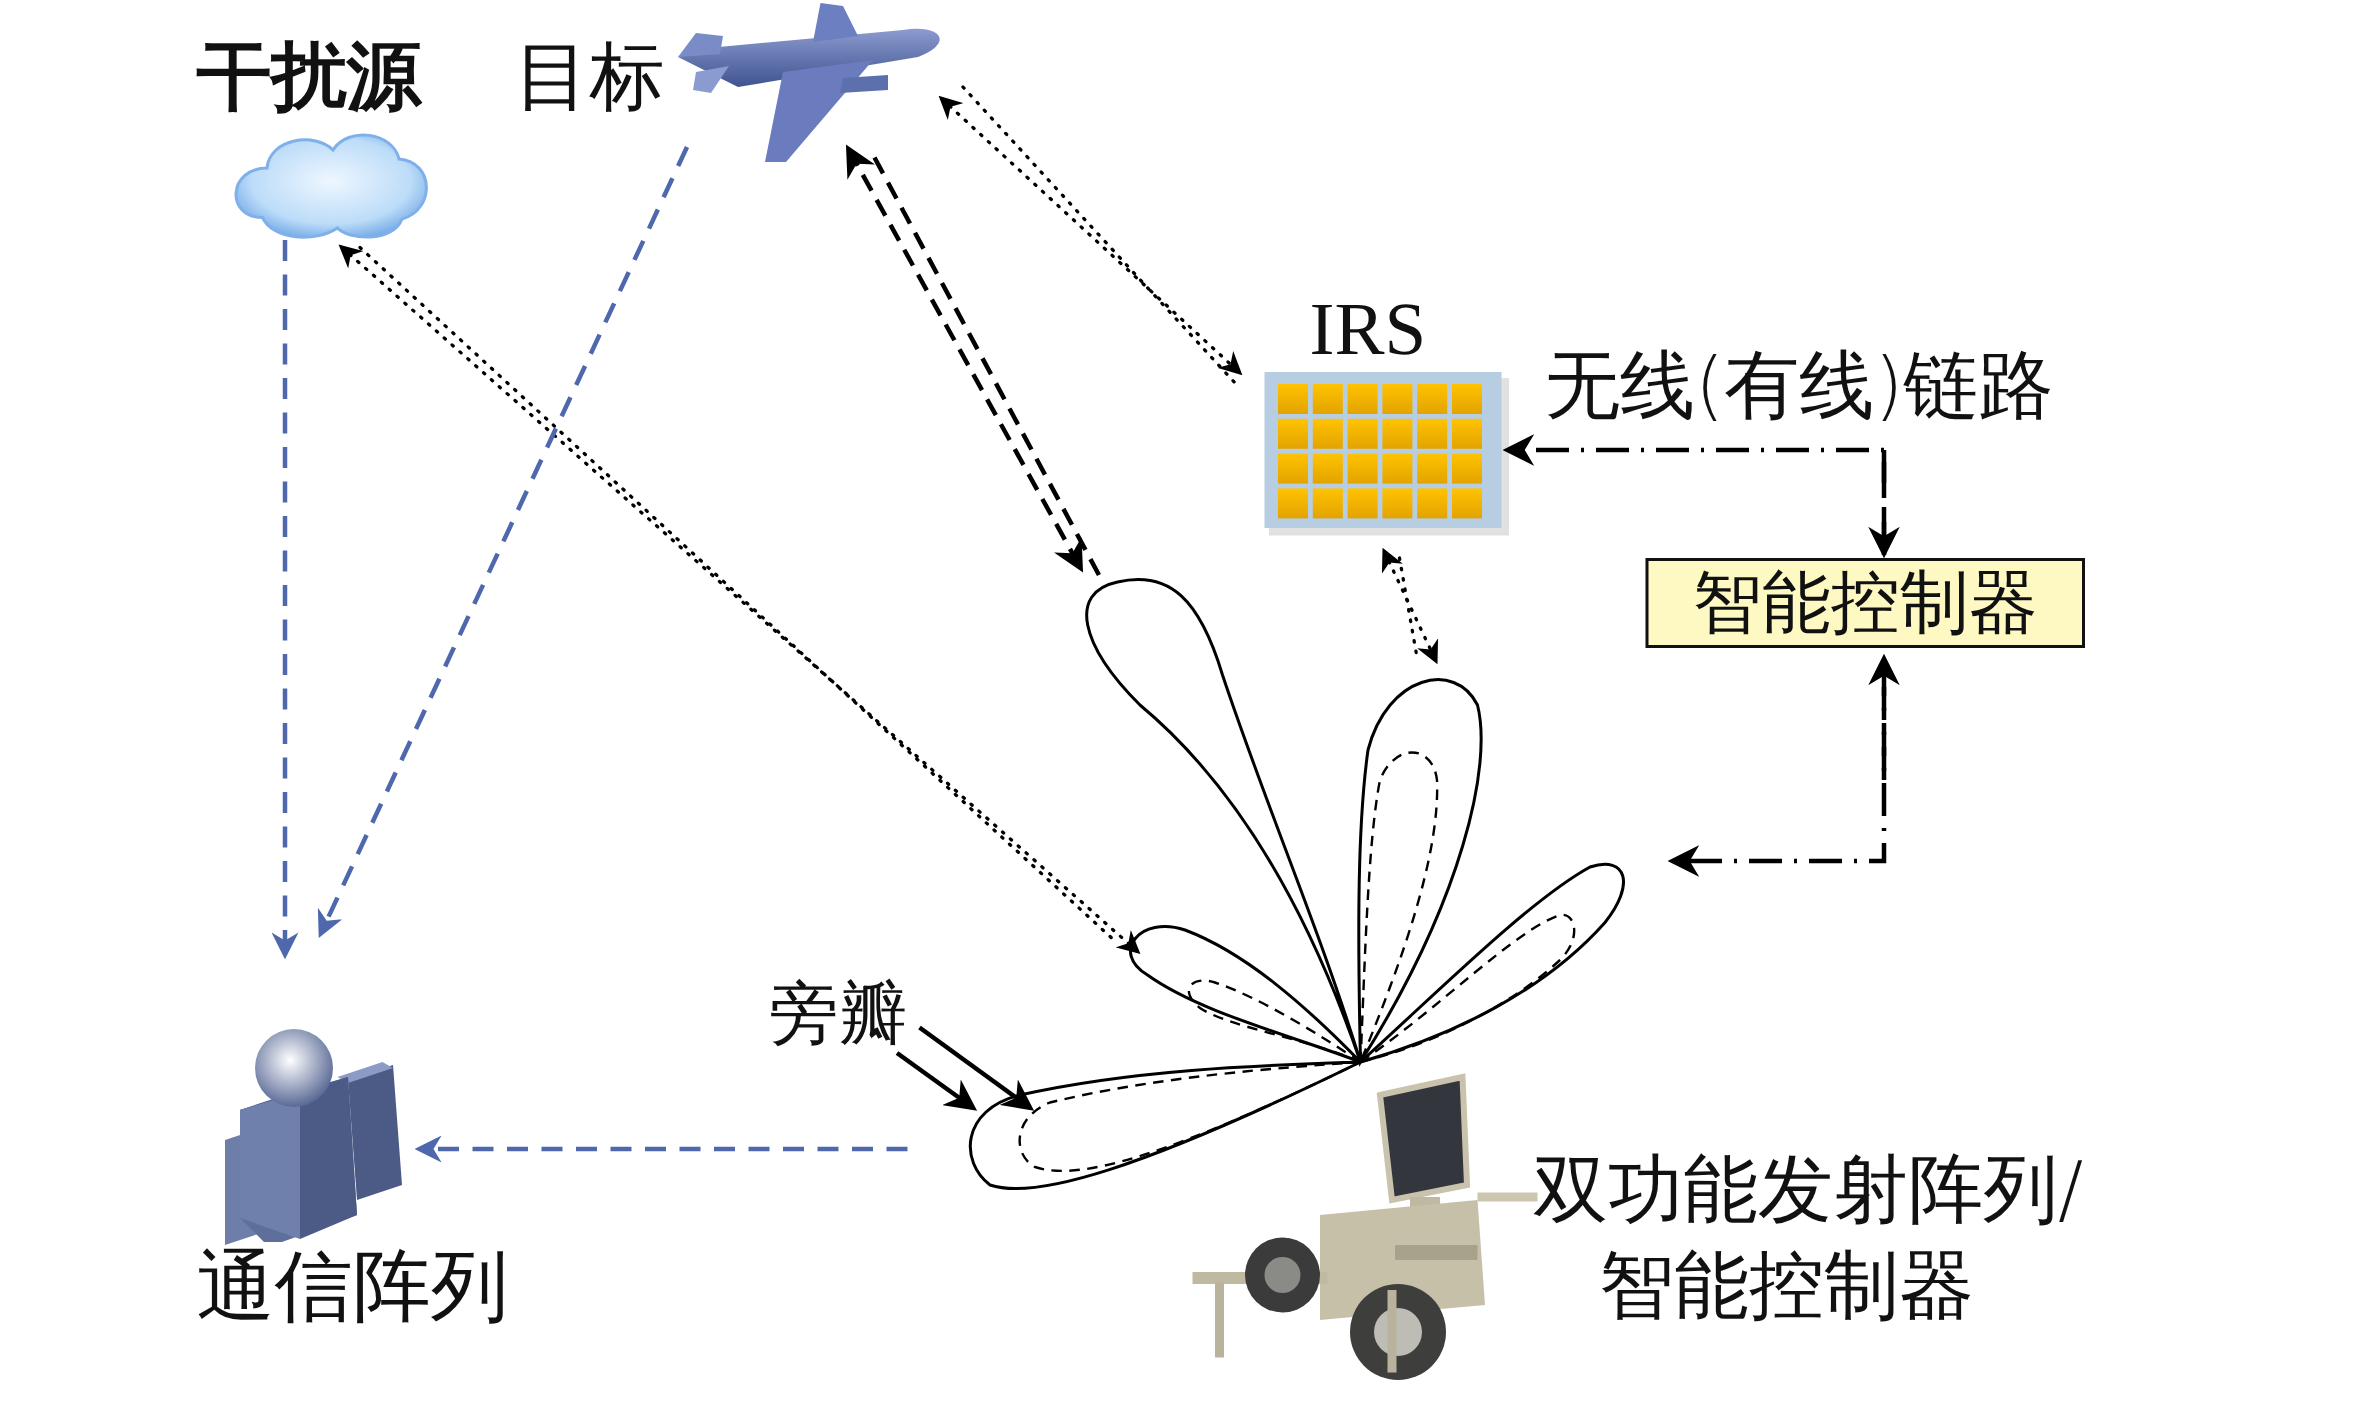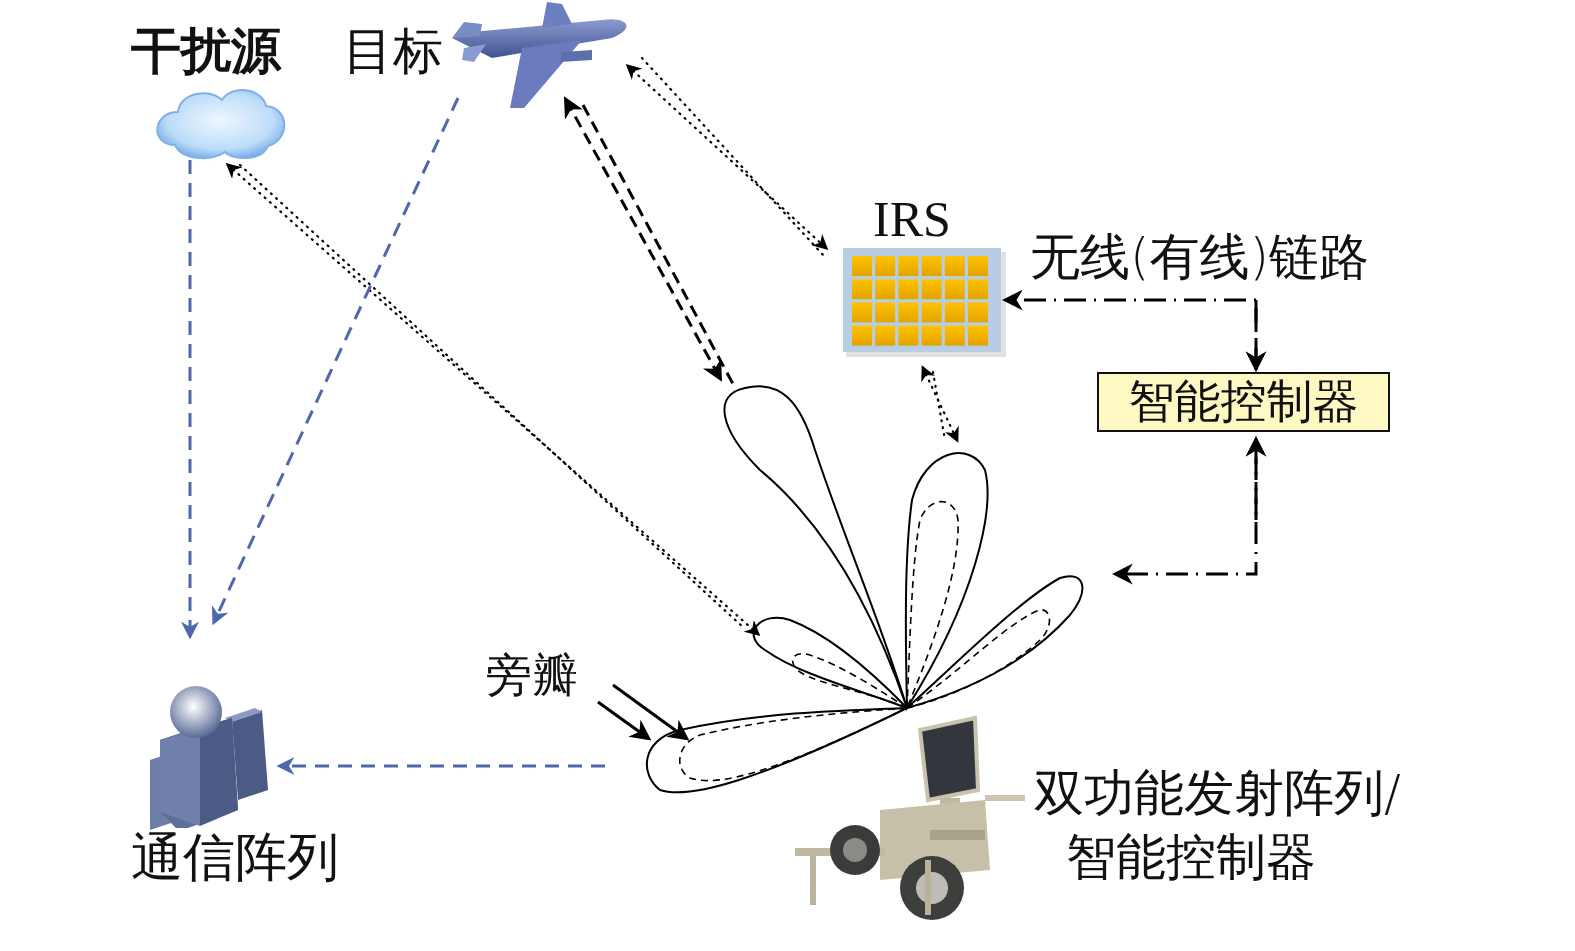--- a/index.html
+++ b/index.html
@@ -166,16 +166,16 @@
   </g>
 </svg>
 
 <div class="lbl cjk" style="left:131px; top:26px; font-size:50px;font-weight:bold;">干扰源</div>
 <div class="lbl cjk" style="left:343px; top:26px; font-size:50px;">目标</div>
 <div class="lbl" style="left:873px; top:194px; font-size:50px;font-family:Liberation Serif, serif;">IRS</div>
 <div class="lbl cjk" style="left:1030px; top:232px; font-size:50px;">无线(有线)链路</div>
 <div class="ctrl-box cjk">
   <span>智能控制器</span>
 </div>
-<div class="lbl cjk" style="left:486px; top:652px; font-size:46px;">旁瓣</div>
+<div class="lbl cjk" style="left:513px; top:652px; font-size:46px;">旁瓣</div>
 <div class="lbl cjk" style="left:131px; top:836px; font-size:52px;font-family:Liberation Mono, monospace;">通信阵列</div>
-<div class="lbl cjk" style="left:1022px; top:768px; font-size:50px;margin-left:12px;">双功能发射阵列/</div>
+<div class="lbl cjk" style="left:1022px; top:768px; font-size:50px;">双功能发射阵列/</div>
 <div class="lbl cjk" style="left:1066px; top:832px; font-size:50px;">智能控制器</div>
 
 </body></html>

